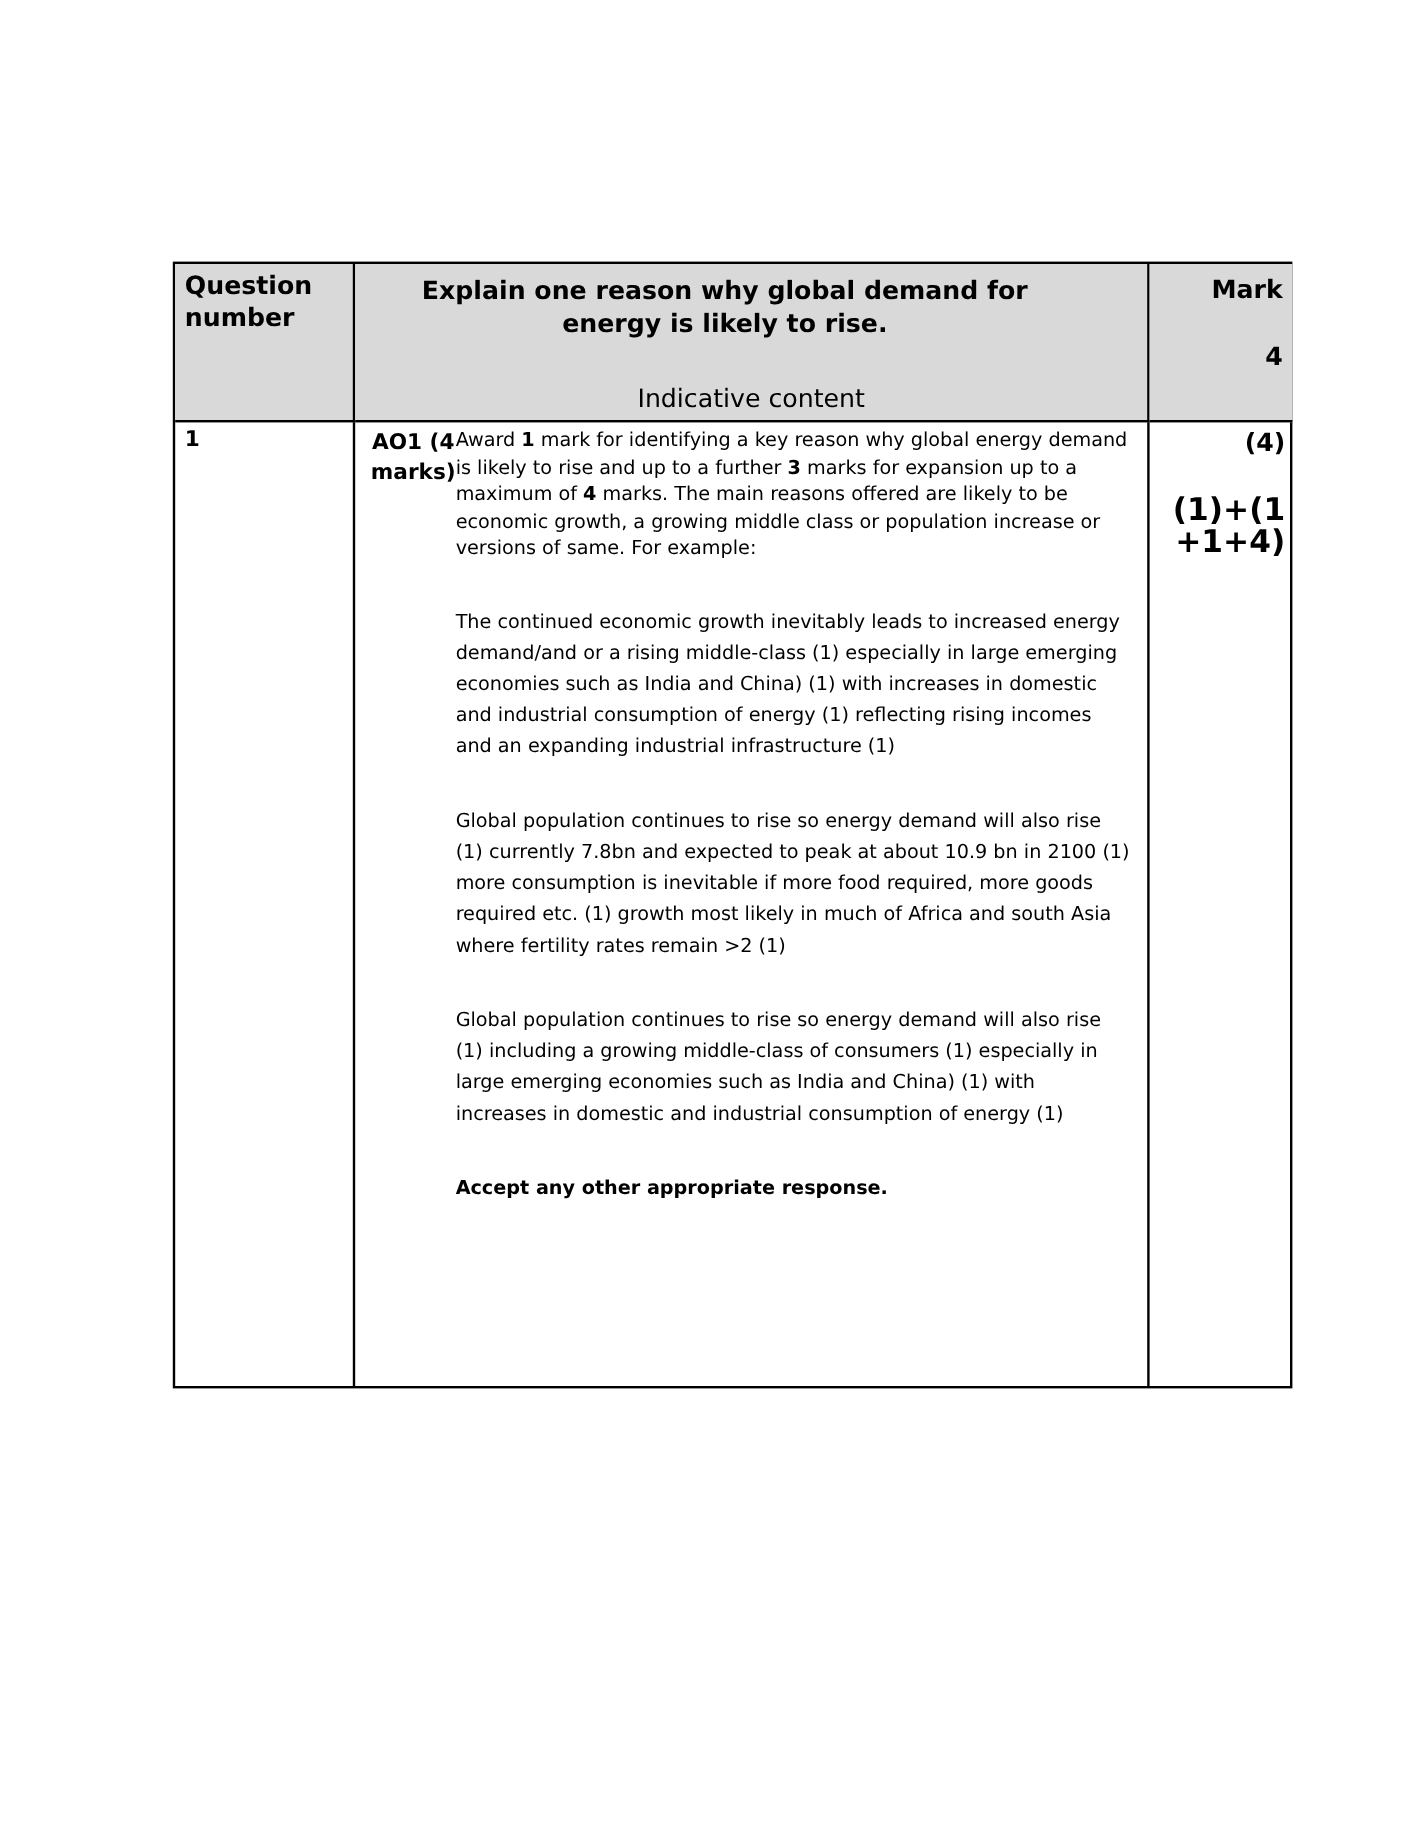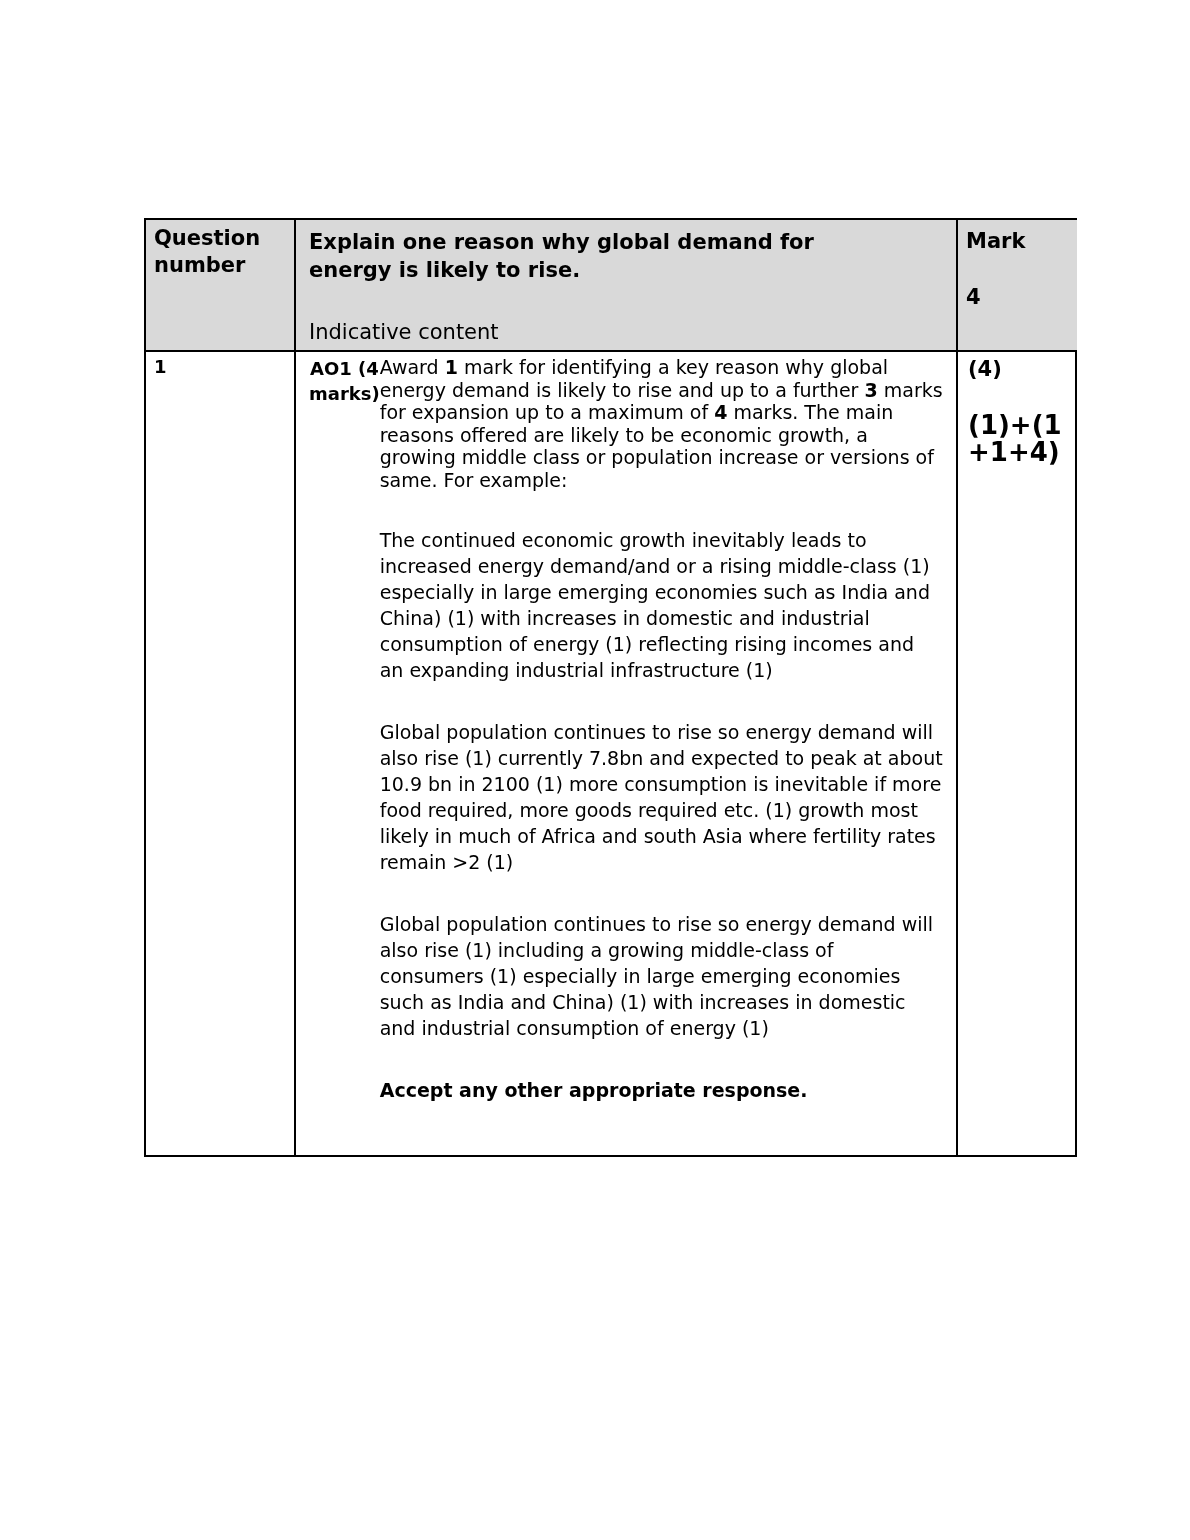--- a/index.html
+++ b/index.html
@@ -11,34 +11,34 @@
     position: relative;
   }
   .sheet { position: absolute; left: 4px; top: 0; width: 1190px; height: 1540px; background: #ffffff; }
   .ms-table {
     position: absolute; left: 140px; top: 218px; width: 933px;
     border: 2px solid #000; border-collapse: collapse;
     display: grid;
     grid-template-columns: 150px 662px 119px;
   }
   .cell { border-right: 2px solid #000; padding: 5px 8px; }
-  .cell.last { border-right: none; }
+  .cell.last { border-right: none; text-align: right; }
   .hdr { background: var(--header-bg, #d9d9d9); border-bottom: 2px solid #000; height: 132px; }
   .hdr-label { font-weight: bold; font-size: 21px; line-height: 27px; }
-  .hdr-q2 { display: flex; flex-direction: column; justify-content: space-between; padding: 8px 13px 4px 13px; }
+  .hdr-q2 { display: flex; flex-direction: column; justify-content: space-between; padding: 8px 13px 4px 13px; text-align: center; }
   .q-title { font-weight: bold; font-size: 21px; line-height: 28px; max-width: 590px; }
   .indicative { font-weight: normal; font-size: 21px; padding-bottom: 2px; }
   .hdr-mark { padding: 8px 8px; }
   .mark-4 { font-weight: bold; font-size: 21px; margin-top: 30px; }
   .body-cell { min-height: 803px; }
   .qnum { font-weight: bold; font-size: 18px; padding: 4px 8px; }
   .content { padding: 4px 13px 12px 13px; display: flex; flex-direction: row; }
   .ao-heading { font-weight: bold; font-size: 18px; text-align: center; line-height: 25px; margin-bottom: 6px; }
   .paras { display: flex; flex-direction: column; gap: 36px; }
-  .para { font-size: 19px; line-height: 26px; }
+  .para { font-size: 16px; line-height: 26px; }
   .para.tight { line-height: 22.5px; }
   .para .b { font-weight: bold; }
   .mark-cell { padding: 4px 6px 4px 10px; }
   .mark-awarded { font-weight: bold; font-size: 21px; line-height: 26px; }
   .mark-breakdown { font-weight: bold; font-size: 26px; line-height: 27px; margin-top: 30px; }
 </style>
 </head>
 <body>
 
 <div class="sheet">

